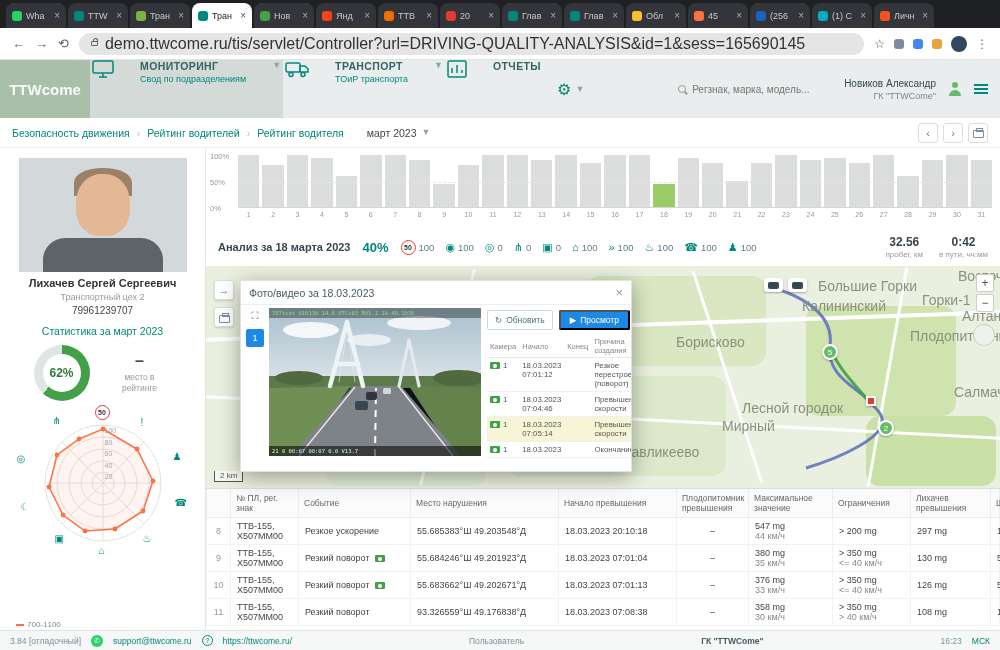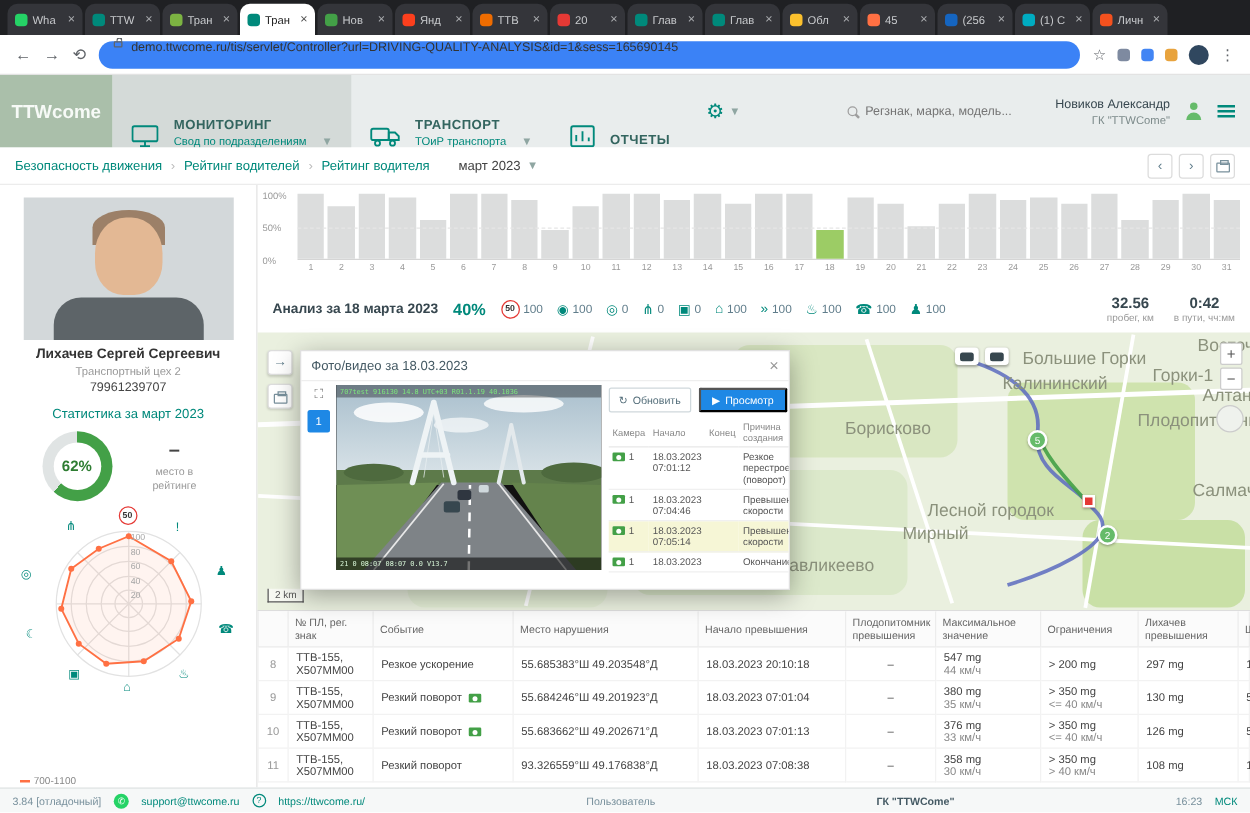--- a/index.html
+++ b/index.html
@@ -8,31 +8,31 @@
 
   
   .tabbar{position:absolute;top:0;left:0;right:0;height:28px;background:#1f2023;display:flex;align-items:flex-end;padding:3px 6px 0;gap:2px}
   .tab{height:25px;width:60px;background:#34353a;color:#c7c9cc;border-radius:8px 8px 0 0;display:flex;align-items:center;gap:4px;padding:0 6px;font-size:9px;overflow:hidden}
   .tab.active{background:#fff;color:#222}
   .tab .fav{width:10px;height:10px;border-radius:3px;flex:none}
   .tab .lbl{flex:1;white-space:nowrap;overflow:hidden}
   .tab .x{flex:none;font-size:10px;opacity:.8}
   .addrbar{position:absolute;top:28px;left:0;right:0;height:32px;background:#fff;border-bottom:1px solid #e3e3e3;display:flex;align-items:center;gap:10px;padding:0 12px}
   .navarrow{color:#5f6368;font-size:13px}
-  .urlpill{flex:1;height:22px;background:#3b82f6;border-radius:12px;display:flex;align-items:flex-start;gap:7px;padding:0 12px;font-size:10px;color:#333}
+  .urlpill{flex:1;height:22px;background:#e5e5e5;border-radius:12px;display:flex;align-items:center;gap:7px;padding:0 12px;font-size:16px;color:#333}
   .lock{width:7px;height:5px;border:1px solid #5f6368;border-radius:1px;position:relative;flex:none}
   .lock::before{content:"";position:absolute;top:-4px;left:1px;width:3px;height:3px;border:1px solid #5f6368;border-bottom:none;border-radius:3px 3px 0 0}
   .addricons{display:flex;gap:9px;align-items:center;color:#5f6368;font-size:12px}
   .extdot{width:10px;height:10px;border-radius:3px}
   .avatar{width:16px;height:16px;border-radius:50%;background:#30475f}
 
   
   .appheader{position:absolute;top:60px;left:0;right:0;height:58px;background:#e9eded;display:flex;align-items:stretch}
   .logo{width:90px;background:#aabfaa;color:#f7faf7;display:flex;align-items:center;justify-content:center;font-size:15px;font-weight:bold}
-  .navblock{display:flex;align-items:flex-end;gap:12px;padding:0 15px;cursor:pointer}
+  .navblock{display:flex;align-items:flex-start;gap:26px;padding:0 2px;cursor:pointer}
   .navblock.sel{background:#d4dad8}
   .nav-txt .t{color:#33655f;font-weight:bold;font-size:10.5px;letter-spacing:.4px}
   .nav-txt .s{color:#00897b;font-size:9px;margin-top:2px}
   .chev{color:#8fa6a2;font-size:9px}
   .gearbtn{display:flex;align-items:center;gap:4px;color:#00897b;font-size:16px;padding:0 14px}
   .hdr-right{margin-left:auto;display:flex;align-items:center;gap:12px;padding-right:12px}
   .mag{width:8px;height:8px;border:1.5px solid #9e9e9e;border-radius:50%;position:relative;flex:none}
   .mag::after{content:"";position:absolute;width:4px;height:1.5px;background:#9e9e9e;transform:rotate(45deg);right:-3px;bottom:-1px}
   .searchwrap{display:flex;align-items:center;gap:6px}
   .searchwrap input{border:none;background:transparent;font-size:10px;color:#555;outline:none;width:140px}

